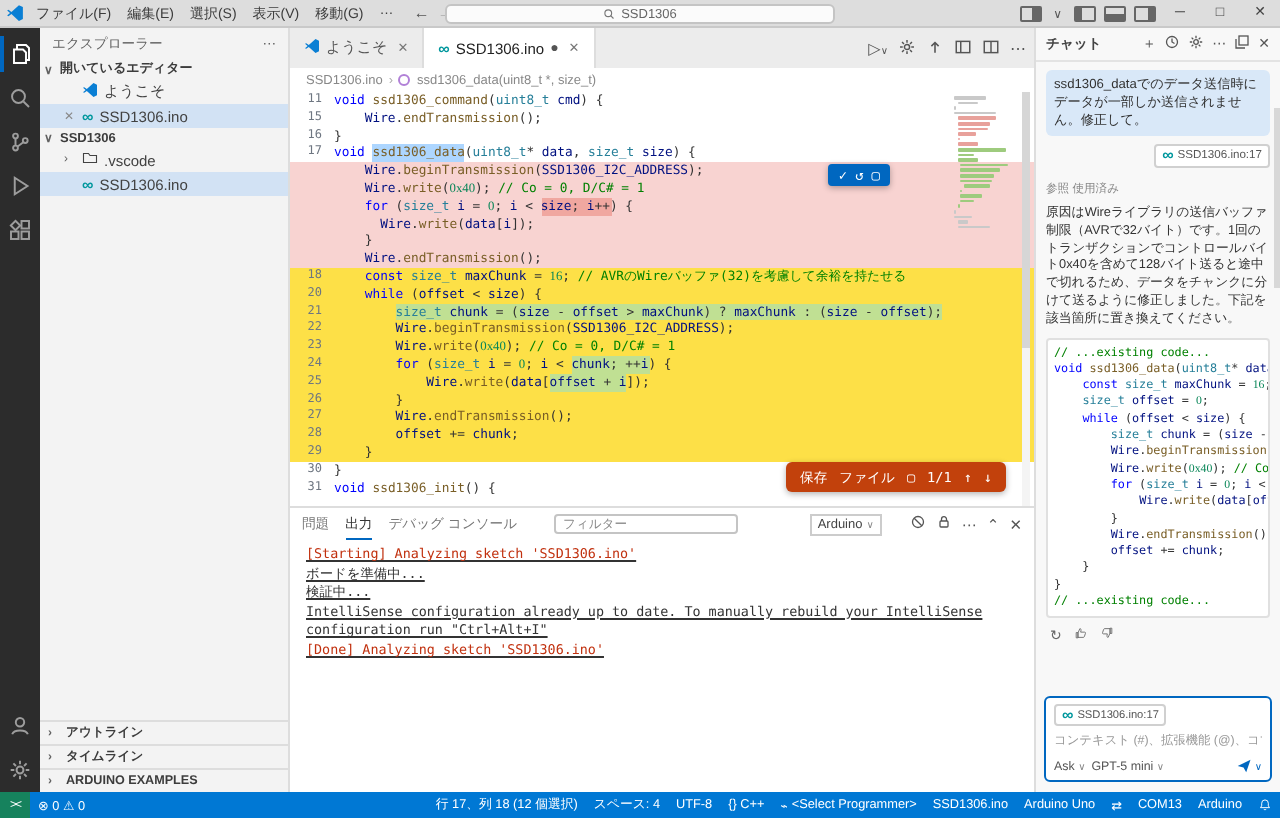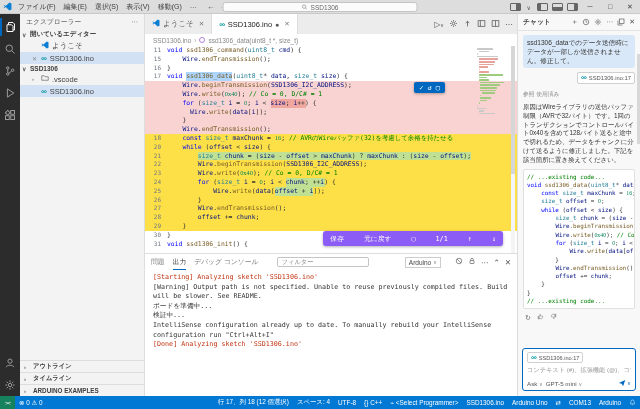--- a/index.html
+++ b/index.html
@@ -73,33 +73,33 @@
   .mk{position:absolute;top:0;height:100%;z-index:-1;}
   .m-sel{background:#add6ff;}
   .m-del{background:#f0a7a0;}
   .m-add{background:#c0e093;}
   .kw{color:#0000ff;} .ty{color:#267f99;} .fn{color:#795e26;} .num{color:#098658;font-family:Liberation Serif, serif;} .cm{color:#008000;} .id{color:#001080;}
   .minimap{position:absolute;top:2px;right:14px;width:26px;}
   .minimap div{height:1.6px;margin-bottom:1px;border-radius:.5px;}
   .vscroll{position:absolute;right:2px;top:0;width:4px;height:100%;background:#f4f4f4;}
   .vscroll i{position:absolute;top:0;left:0;right:0;height:62%;background:#d6d6d6;display:block;}
   .difftoolbar{position:absolute;top:36px;right:72px;background:#0067c0;color:#fff;border-radius:2px;display:flex;gap:4px;padding:1.5px 5px;font-size:7px;box-shadow:0 1px 3px rgba(0,0,0,.3);}
-  .savebar{position:absolute;bottom:7px;right:14px;background:#8b5cf6;color:#fff;border-radius:3px;display:flex;gap:20px;align-items:center;padding:2.5px 7px;font-size:6.8px;box-shadow:0 1px 3px rgba(0,0,0,.3);}
+  .savebar{position:absolute;bottom:7px;right:14px;background:#c2410c;color:#fff;border-radius:3px;display:flex;gap:6px;align-items:center;padding:2.5px 7px;font-size:6.8px;box-shadow:0 1px 3px rgba(0,0,0,.3);}
 
   
   .panel{height:143px;border-top:1px solid #ddd;display:flex;flex-direction:column;flex-shrink:0;background:#fff;}
   .panel-head{height:16px;display:flex;align-items:center;padding:0 6px;gap:8px;flex-shrink:0;}
   .ptab{font-size:6.8px;color:#777;text-transform:none;padding:2px 0;}
   .ptab.active{color:#333;border-bottom:1px solid #0067c0;}
   .pfilter{width:92px;height:10px;border:1px solid #c4c4c4;border-radius:2px;font-size:6.3px;color:#888;padding-left:4px;display:flex;align-items:center;margin-left:10px;}
   .pchannel{margin-left:auto;display:flex;align-items:center;gap:2px;font-size:6.5px;color:#444;border:1px solid #ccc;padding:0 3px;height:11px;}
   .picons{display:flex;align-items:center;gap:5px;color:#555;margin-left:6px;}
   .picons svg{width:8px;height:8px;}
   .picons .ico{font-size:7.5px;}
-  .panel-body{flex:1;overflow:hidden;padding:3px 8px;font-family:"DejaVu Sans Mono",monospace;font-size:6.7px;line-height:9.6px;color:#333;}
+  .panel-body{flex:1;overflow:hidden;padding:3px 8px;font-family:"DejaVu Sans Mono",monospace;font-size:6.7px;line-height:9.6px;color:#333;text-decoration:underline;}
   .out-info{color:#c1310f;}
 
   
   .chat{width:123px;border-left:1px solid #ddd;background:#f8f8f8;display:flex;flex-direction:column;flex-shrink:0;}
   .chat-head{height:17px;display:flex;align-items:center;padding:0 5px;border-bottom:1px solid #e3e3e3;flex-shrink:0;}
   .chat-title{font-size:6.8px;color:#444;font-weight:bold;}
   .chat-icons{margin-left:auto;display:flex;gap:4px;align-items:center;color:#555;font-size:7px;}
   .chat-icons svg{width:8px;height:8px;}
   .chat-body{flex:1;padding:4px 5px 2px 5px;overflow:hidden;display:flex;flex-direction:column;min-height:0;}
   .bubble{background:#d9e8f8;border-radius:3px;padding:3px 4px;font-size:6.6px;line-height:9px;color:#333;}
@@ -382,21 +382,21 @@
         <div class="vscroll">
             <i></i>
           </div>
         <div class="difftoolbar">
           <span>✓</span>
           <span>↺</span>
           <span>▢</span>
         </div>
         <div class="savebar">
           <span>保存</span>
-          <span>元に戻す</span>
+          <span>ファイル</span>
           <span>▢</span>
           <span>1/1</span>
           <span>↑</span>
           <span>↓</span>
         </div>
       </div>
 
       <div class="panel">
         <div class="panel-head">
           <span id="ptabs-holder" style="display:flex;gap:8px;">
@@ -418,21 +418,20 @@
                   <rect x="4" y="7" width="8" height="6" rx="1"></rect>
                   <path d="M5.5 7V5.2a2.5 2.5 0 0 1 5 0V7"></path>
                 </svg></span>
               <span><span class="ico">⋯</span></span>
               <span><span class="ico">⌃</span></span>
               <span><span class="ico">✕</span></span>
             </span>
         </div>
         <div class="panel-body">
             <div class="out-info">[Starting] Analyzing sketch 'SSD1306.ino'</div>
-            <div class="">[Warning] Output path is not specified. Unable to reuse previously compiled files. Build will be slower. See README.</div>
             <div class="">ボードを準備中...</div>
             <div class="">検証中...</div>
             <div class="">IntelliSense configuration already up to date. To manually rebuild your IntelliSense configuration run "Ctrl+Alt+I"</div>
             <div class="out-info">[Done] Analyzing sketch 'SSD1306.ino'</div>
           </div>
       </div>
     </div>
 
     <div class="chat" style="position:relative;">
       <div class="chat-head">

